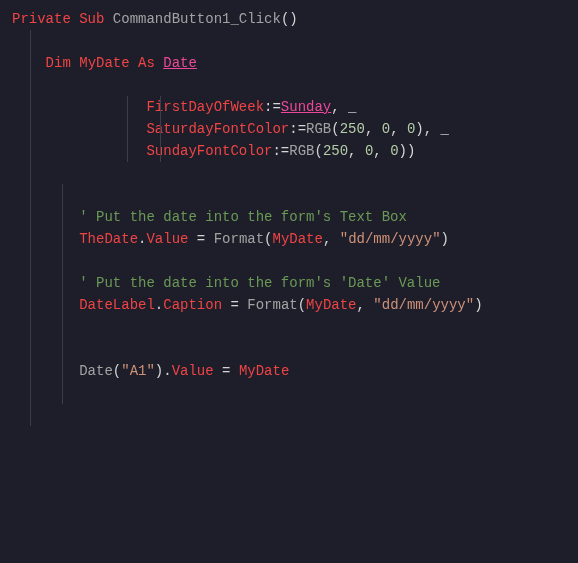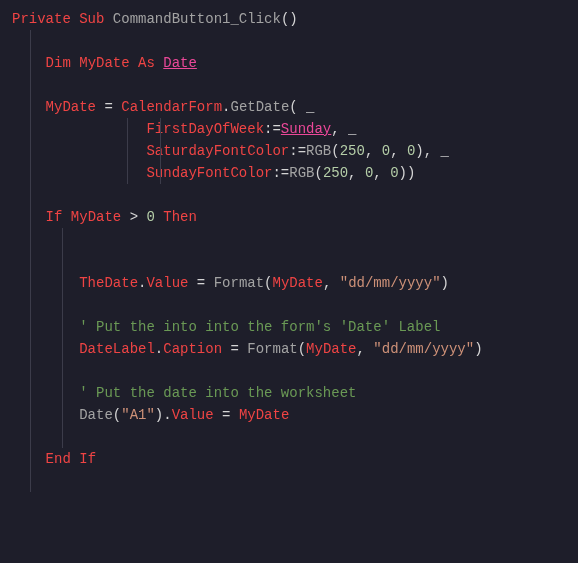--- a/index.html
+++ b/index.html
@@ -39,50 +39,47 @@
 <div>
 
 <div class="line"><span class="kw-blue">Private</span> <span class="kw-blue">Sub</span> <span class="fn-yellow">CommandButton1_Click</span><span class="paren">()</span></div>
 
 <div class="line blank"><span class="indent-guide" style="left:18px"></span></div>
 
 <div class="line"><span class="indent-guide" style="left:18px"></span>    <span class="kw-blue">Dim</span> <span class="var-light">MyDate</span> <span class="kw-blue">As</span> <span class="type-teal">Date</span></div>
 
 <div class="line blank"><span class="indent-guide" style="left:18px"></span></div>
 
-<div class="line"><span class="indent-guide" style="left:18px"></span>    <span class="var-light">MyDate</span><span class="plain"> = </span><span class="var-light">CalendarForm</span><span class="plain">.</span><span class="fn-yellow">GetDate</span><span class="paren">( _</span></div>
 
 <div class="line"><span class="indent-guide" style="left:18px"></span><span class="indent-guide" style="left:115px"></span><span class="indent-guide" style="left:148px"></span>                <span class="var-light">FirstDayOfWeek</span><span class="plain">:=</span><span class="type-teal">Sunday</span><span class="plain">, _</span></div>
 
 <div class="line"><span class="indent-guide" style="left:18px"></span><span class="indent-guide" style="left:115px"></span><span class="indent-guide" style="left:148px"></span>                <span class="var-light">SaturdayFontColor</span><span class="plain">:=</span><span class="fn-yellow">RGB</span><span class="paren">(</span><span class="num">250</span><span class="plain">, </span><span class="num">0</span><span class="plain">, </span><span class="num">0</span><span class="paren">), _</span></div>
 
 <div class="line"><span class="indent-guide" style="left:18px"></span><span class="indent-guide" style="left:115px"></span><span class="indent-guide" style="left:148px"></span>                <span class="var-light">SundayFontColor</span><span class="plain">:=</span><span class="fn-yellow">RGB</span><span class="paren">(</span><span class="num">250</span><span class="plain">, </span><span class="num">0</span><span class="plain">, </span><span class="num">0</span><span class="paren">))</span></div>
 
 <div class="line blank"><span class="indent-guide" style="left:18px"></span></div>
 
-<div class="line"><span class="indent-guide" style="left:18px"></span>    <span class="kw-blue">If</span> <span class="var-light">MyDate</span><span class="plain"> &gt; </span><span class="num">0</span> <span class="kw-blue">Then</span></div>
+
+<div class="line blank"><span class="indent-guide" style="left:18px"></span><span class="indent-guide" style="left:50px"></span></div>
+
+<div class="line"><span class="indent-guide" style="left:18px"></span><span class="indent-guide" style="left:50px"></span>        <span class="comment">' Put the date into the form's Text Box</span></div>
+
+<div class="line"><span class="indent-guide" style="left:18px"></span><span class="indent-guide" style="left:50px"></span>        <span class="var-light">TheDate</span><span class="plain">.</span><span class="var-light">Value</span><span class="plain"> = </span><span class="fn-yellow">Format</span><span class="paren">(</span><span class="var-light">MyDate</span><span class="plain">, </span><span class="str">"dd/mm/yyyy"</span><span class="paren">)</span></div>
+
+<div class="line blank"><span class="indent-guide" style="left:18px"></span><span class="indent-guide" style="left:50px"></span></div>
+
+<div class="line"><span class="indent-guide" style="left:18px"></span><span class="indent-guide" style="left:50px"></span>        <span class="comment">' Put the date into the form's 'Date' Value</span></div>
+
+<div class="line"><span class="indent-guide" style="left:18px"></span><span class="indent-guide" style="left:50px"></span>        <span class="var-light">DateLabel</span><span class="plain">.</span><span class="var-light">Caption</span><span class="plain"> = </span><span class="fn-yellow">Format</span><span class="paren">(</span><span class="var-light">MyDate</span><span class="plain">, </span><span class="str">"dd/mm/yyyy"</span><span class="paren">)</span></div>
 
 <div class="line blank"><span class="indent-guide" style="left:18px"></span><span class="indent-guide" style="left:50px"></span></div>
 
 <div class="line"><span class="indent-guide" style="left:18px"></span><span class="indent-guide" style="left:50px"></span>        </div>
 
-<div class="line"><span class="indent-guide" style="left:18px"></span><span class="indent-guide" style="left:50px"></span>        <span class="var-light">TheDate</span><span class="plain">.</span><span class="var-light">Value</span><span class="plain"> = </span><span class="fn-yellow">Format</span><span class="paren">(</span><span class="var-light">MyDate</span><span class="plain">, </span><span class="str">"dd/mm/yyyy"</span><span class="paren">)</span></div>
-
-<div class="line blank"><span class="indent-guide" style="left:18px"></span><span class="indent-guide" style="left:50px"></span></div>
-
-<div class="line"><span class="indent-guide" style="left:18px"></span><span class="indent-guide" style="left:50px"></span>        <span class="comment">' Put the into into the form's 'Date' Label</span></div>
-
-<div class="line"><span class="indent-guide" style="left:18px"></span><span class="indent-guide" style="left:50px"></span>        <span class="var-light">DateLabel</span><span class="plain">.</span><span class="var-light">Caption</span><span class="plain"> = </span><span class="fn-yellow">Format</span><span class="paren">(</span><span class="var-light">MyDate</span><span class="plain">, </span><span class="str">"dd/mm/yyyy"</span><span class="paren">)</span></div>
-
-<div class="line blank"><span class="indent-guide" style="left:18px"></span><span class="indent-guide" style="left:50px"></span></div>
-
-<div class="line"><span class="indent-guide" style="left:18px"></span><span class="indent-guide" style="left:50px"></span>        <span class="comment">' Put the date into the worksheet</span></div>
-
 <div class="line"><span class="indent-guide" style="left:18px"></span><span class="indent-guide" style="left:50px"></span>        <span class="fn-yellow">Date</span><span class="paren">(</span><span class="str">"A1"</span><span class="paren">).</span><span class="var-light">Value</span><span class="plain"> = </span><span class="var-light">MyDate</span></div>
 
 <div class="line blank"><span class="indent-guide" style="left:18px"></span><span class="indent-guide" style="left:50px"></span></div>
 
-<div class="line"><span class="indent-guide" style="left:18px"></span>    <span class="kw-blue">End</span> <span class="kw-blue">If</span></div>
 
 <div class="line blank"><span class="indent-guide" style="left:18px"></span></div>
 
 
 </div>
 
 </body></html>

